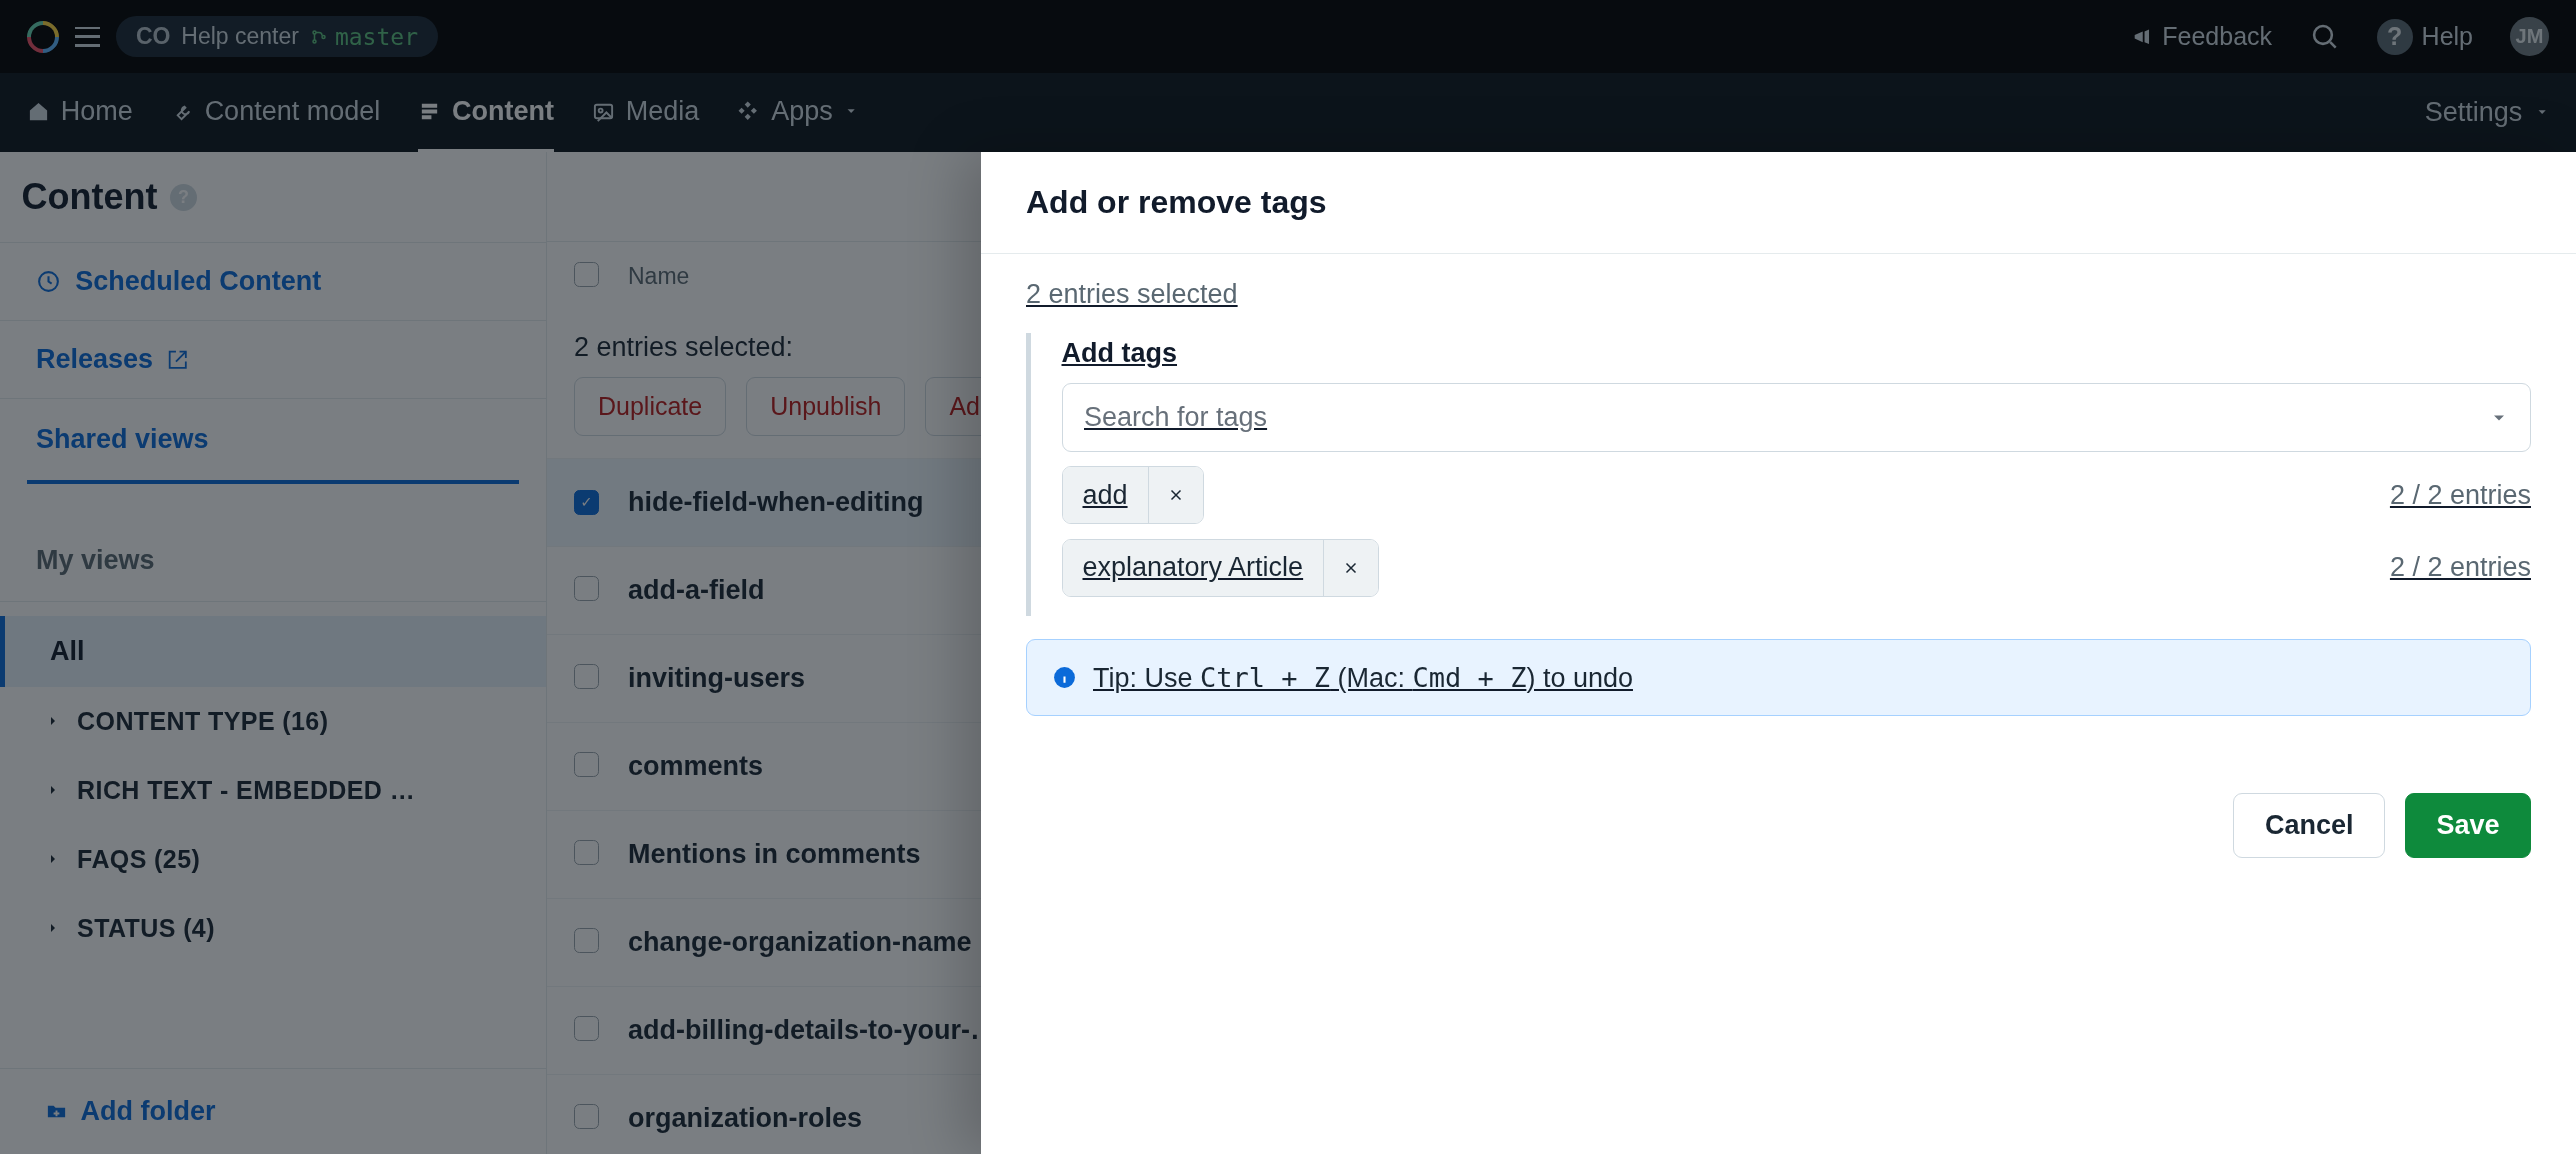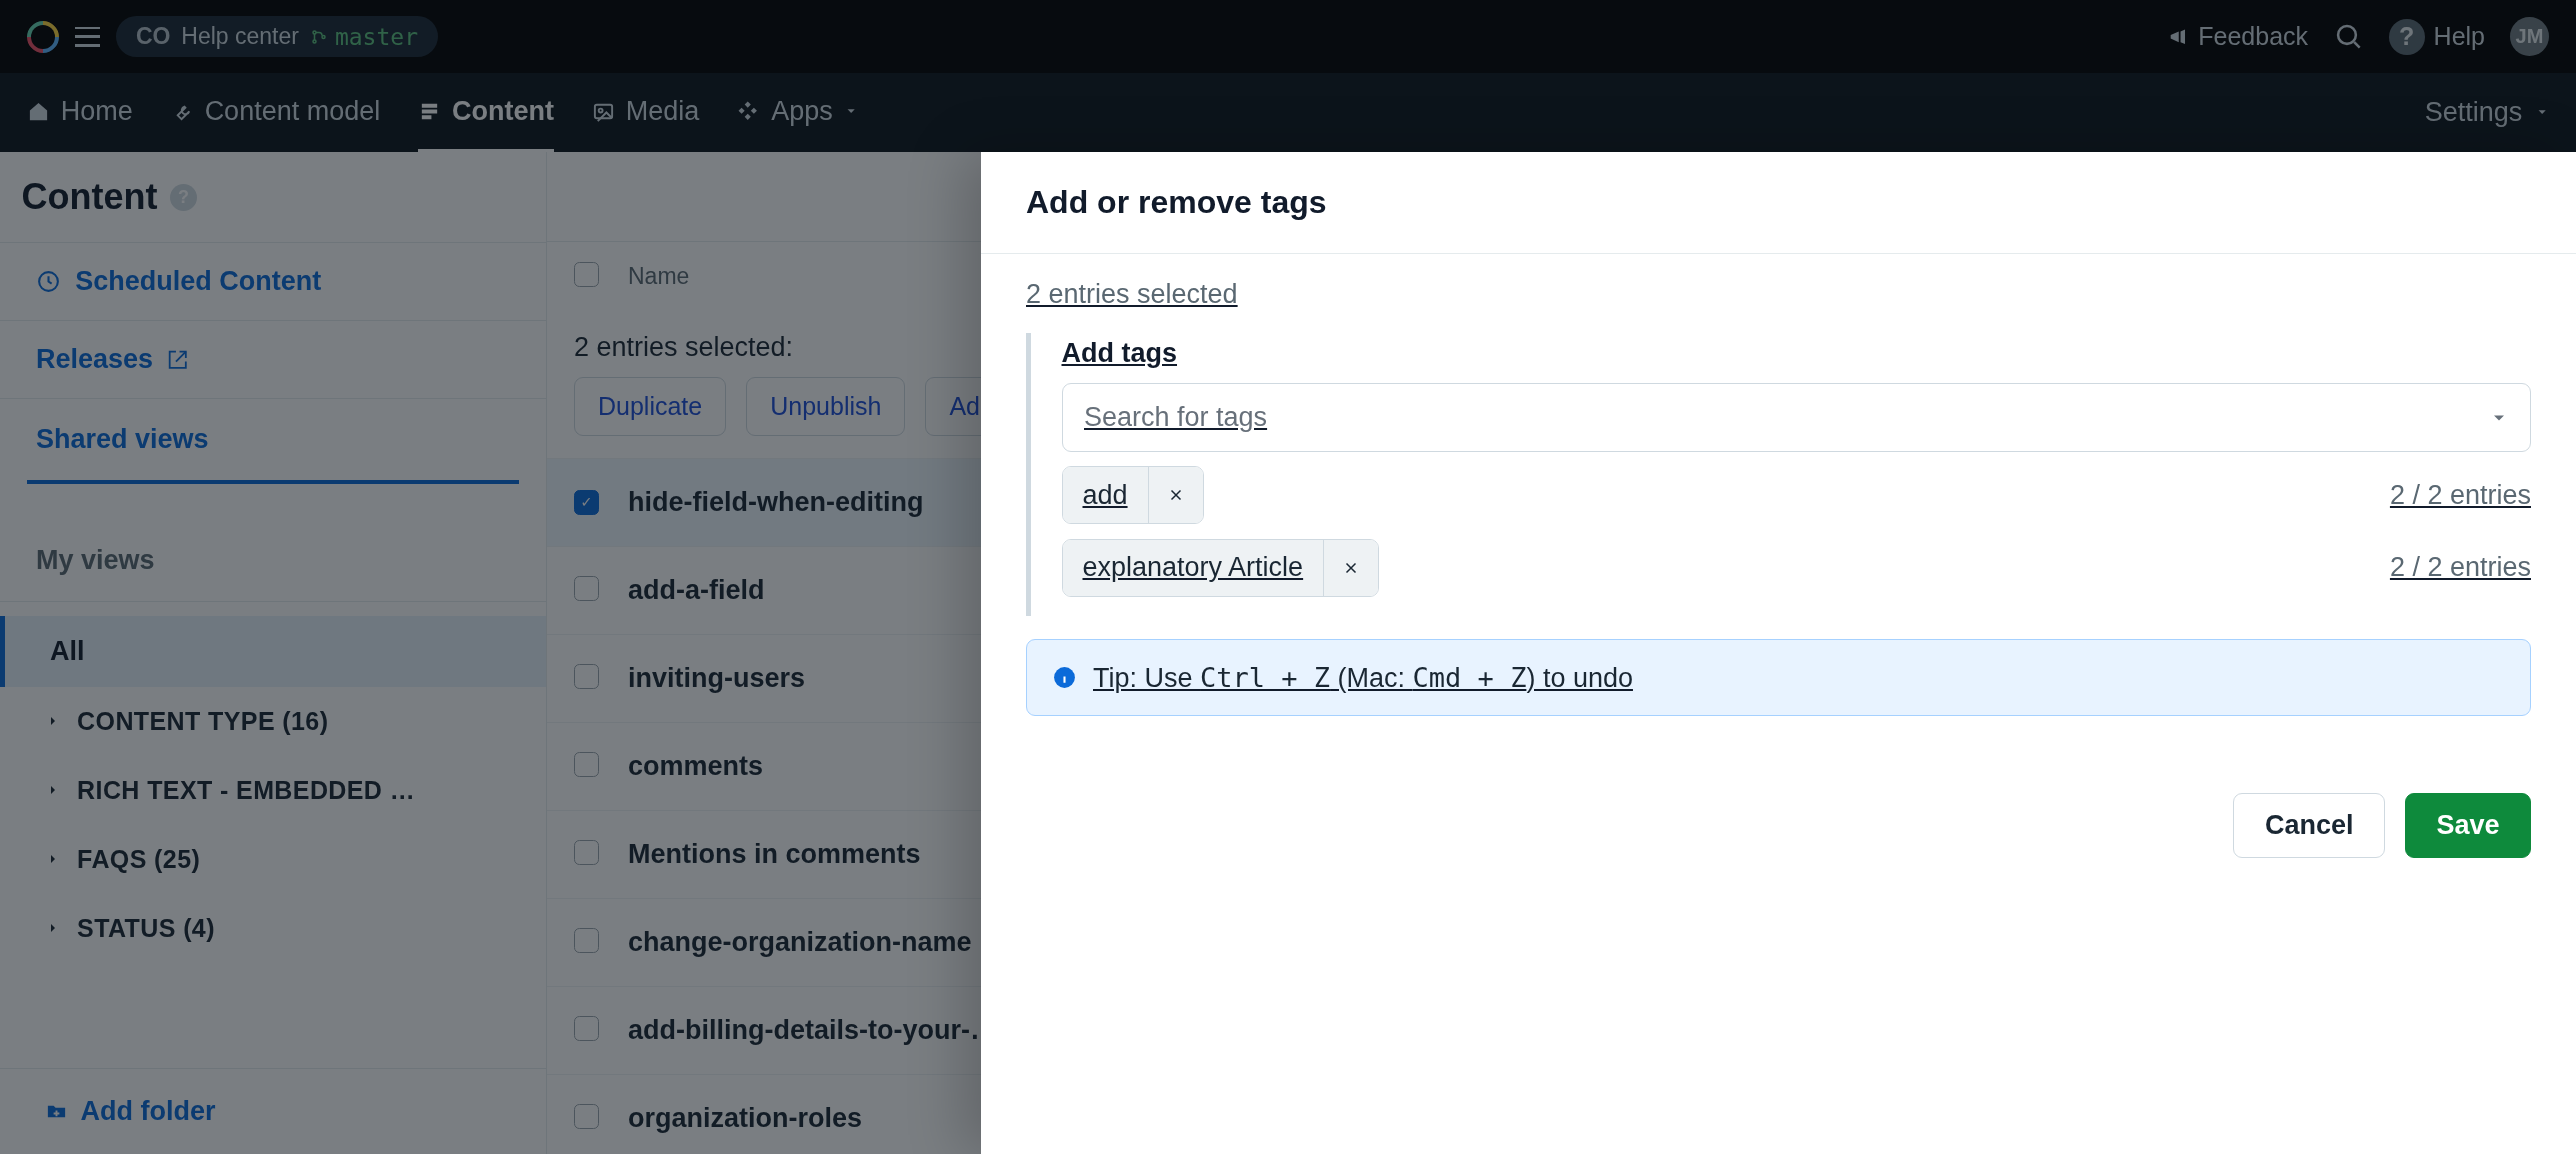--- a/index.html
+++ b/index.html
@@ -27,21 +27,21 @@
   .hamburger { width: 25px; height: 20px; display:flex; flex-direction:column; justify-content:space-between;}
   .hamburger span { display:block; height:2.7px; background:#cfd9e0; }
   .pill {
     display:inline-flex; align-items:center; gap:10.8px;
     background:#1a2733; border-radius: 21.5px; padding: 7.2px 20px;
     font-size: 23px; color:#cfd9e0;
   }
   .pill .co { color:#b7c2c9; font-weight:600; }
   .pill .branch { color:#5bc27e; font-family: ui-monospace, monospace; display:flex; align-items:center; gap:7.2px;}
   .branch-icon { width:18px; height:18px; }
-  .topbar-right { display:flex; align-items:center; gap: 25px; }
+  .topbar-right { display:flex; align-items:center; gap: 37px; }
   .feedback { display:flex; align-items:center; gap:9px; font-size:25px; color:#cfd9e0;}
   .circle-icon { width:36px; height:36px; border-radius:50%; background:#5a6872; color:#e5ebed; display:flex; align-items:center; justify-content:center; font-weight:700;}
   .avatar { width:39px; height:39px; border-radius:50%; background:#6f7b82; color:#e5ebed; display:flex; align-items:center; justify-content:center; font-size:20px; font-weight:700;}
   .help { display:flex; align-items:center; gap:9px; font-size:25px; color:#cfd9e0;}
   
   
   .navbar {
     display:flex; align-items:center; justify-content:space-between;
     height: 79px; padding: 0 27px; background:#0c141c;
   }
@@ -81,21 +81,21 @@
   .add-folder { margin-top:auto; padding: 27px 45px; color:#0b6ad9; font-size:27px; font-weight:600; display:flex; align-items:center; gap:12.5px; border-top:0.9px solid #e5ebed;}
 
   
   .main { flex:1; background:#fff; overflow:hidden;}
   .gridhead { display:flex; align-items:center; height:68px; padding: 0 27px; background:#fff;}
   .gridhead .col-check { width:54px;}
   .gridhead .col-name { width: 430px; font-size:23px; color:#5a6872;}
   .gridhead .col-updated { font-size:23px; color:#5a6872;}
   .sel-strip { padding: 21.5px 27px; color:#1a2733; font-size:27px;}
   .btnrow { display:flex; gap:20px; margin-top: 14.3px;}
-  .btn { border:0.9px solid #cfd9e0; background:#fff; border-radius:9px; padding:14.3px 23px; font-size:25px; color:#1d4ed8;}
+  .btn { border:0.9px solid #cfd9e0; background:#fff; border-radius:9px; padding:14.3px 23px; font-size:25px; color:#b91c1c;}
   .table { }
   .row { display:flex; align-items:center; height:88px; padding: 0 27px; border-top:0.9px solid #eef2f4;}
   .row .col-check { width:54px;}
   .row .col-name { width: 430px; font-size:27px; font-weight:700; color:#1a2733; white-space:nowrap; overflow:hidden; text-overflow:ellipsis;}
   .row .col-updated { font-size:25px; color:#1a2733;}
   .row.selected { background:#eef6fd;}
   .checkbox { width:25px; height:25px; border:1.8px solid #9aa5ad; border-radius:5.4px; display:inline-flex; align-items:center; justify-content:center;}
   .checkbox.checked { background:#0b6ad9; border-color:#0b6ad9; color:#fff;}
   
   

